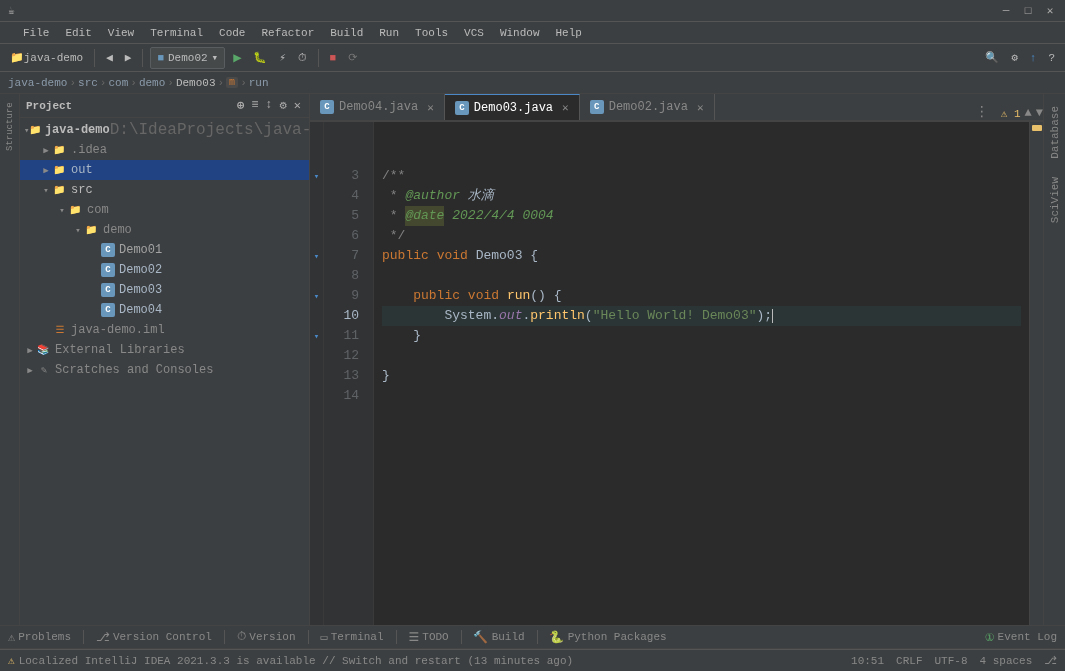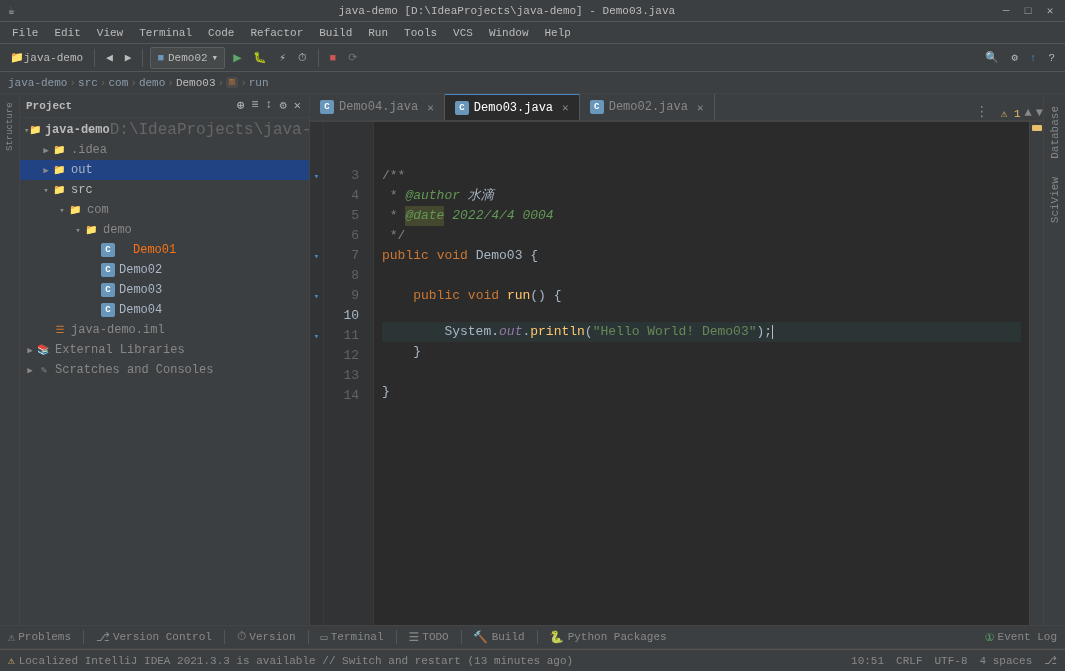--- a/index.html
+++ b/index.html
@@ -21,21 +21,21 @@
     #titlebar .title-center { flex: 1; text-align: center; font-size: 11px; }
     #titlebar .title-right { display: flex; gap: 8px; }
     #titlebar .win-btn { width: 14px; height: 14px; display: flex; align-items: center; justify-content: center; cursor: pointer; font-size: 11px; color: #aaa; }
 
     
     #menubar {
       height: 22px;
       background: #3c3f41;
       display: flex;
       align-items: center;
-      padding: 0 4px;
+      padding: 0 15px;
       border-bottom: 1px solid #555;
       font-size: 11px;
       color: #bbbbbb;
     }
     #menubar .menu-item { padding: 2px 8px; cursor: pointer; }
 
     
     #toolbar {
       height: 28px;
       background: #3c3f41;
@@ -277,21 +277,20 @@
     ::-webkit-scrollbar-track { background: #313335; }
     ::-webkit-scrollbar-thumb { background: #555; border-radius: 3px; }
   </style>
 </head>
 <body>
 
 <div id="titlebar">
   <div class="title-left">
     <span>☕</span>
   </div>
-  <div class="title-center">java-demo [D:\IdeaProjects\java-demo] - Demo03.java</div>
   <div class="title-right">
     <div class="win-btn">─</div>
     <div class="win-btn">□</div>
     <div class="win-btn">✕</div>
   </div>
 </div>
 
 <div id="menubar">
 <div class="menu-item">File</div>
     <div class="menu-item">Edit</div>
@@ -412,21 +411,21 @@
         <span class="file-icon folder-icon">📁</span>
         <span style="color:#888;">demo</span>
       </div>
 
       <div class="tree-item">
         <span class="indent" style="width:64px"></span>
         <span class="arrow" style="width:12px;"></span>
         <span class="file-icon">
             <span class="class-icon">C</span>
           </span>
-        <span style="color:#f97316;margin-left:14px;">Demo01</span>
+        <span style="color:#a3a3a3;">Demo01</span>
       </div>
 
       <div class="tree-item">
         <span class="indent" style="width:64px"></span>
         <span class="arrow" style="width:12px;"></span>
         <span class="file-icon">
             <span class="class-icon">C</span>
           </span>
         <span style="color:#a9b7c6;">Demo02</span>
       </div>
@@ -577,21 +576,21 @@
         <div class="code-line">
           <span>    </span>
           <span class="kw">public</span>
           <span> </span>
           <span class="kw">void</span>
           <span> </span>
           <span class="fn">run</span>
           <span>() {</span>
         </div>
 
-        <div class="code-line" style="background:#2b3535;margin-top:16px;">
+        <div class="code-line" style="background:#2b3535;">
           <span>        System.</span><span style="font-style:italic; color:#9876aa;">out</span><span>.</span><span class="fn">println</span><span>(</span><span class="str">"Hello World! Demo03"</span><span>);</span><span class="cursor"></span>
         </div>
 
         <div class="code-line">
           <span>    }</span>
         </div>
 
         <div class="code-line"></div>
 
         <div class="code-line">

